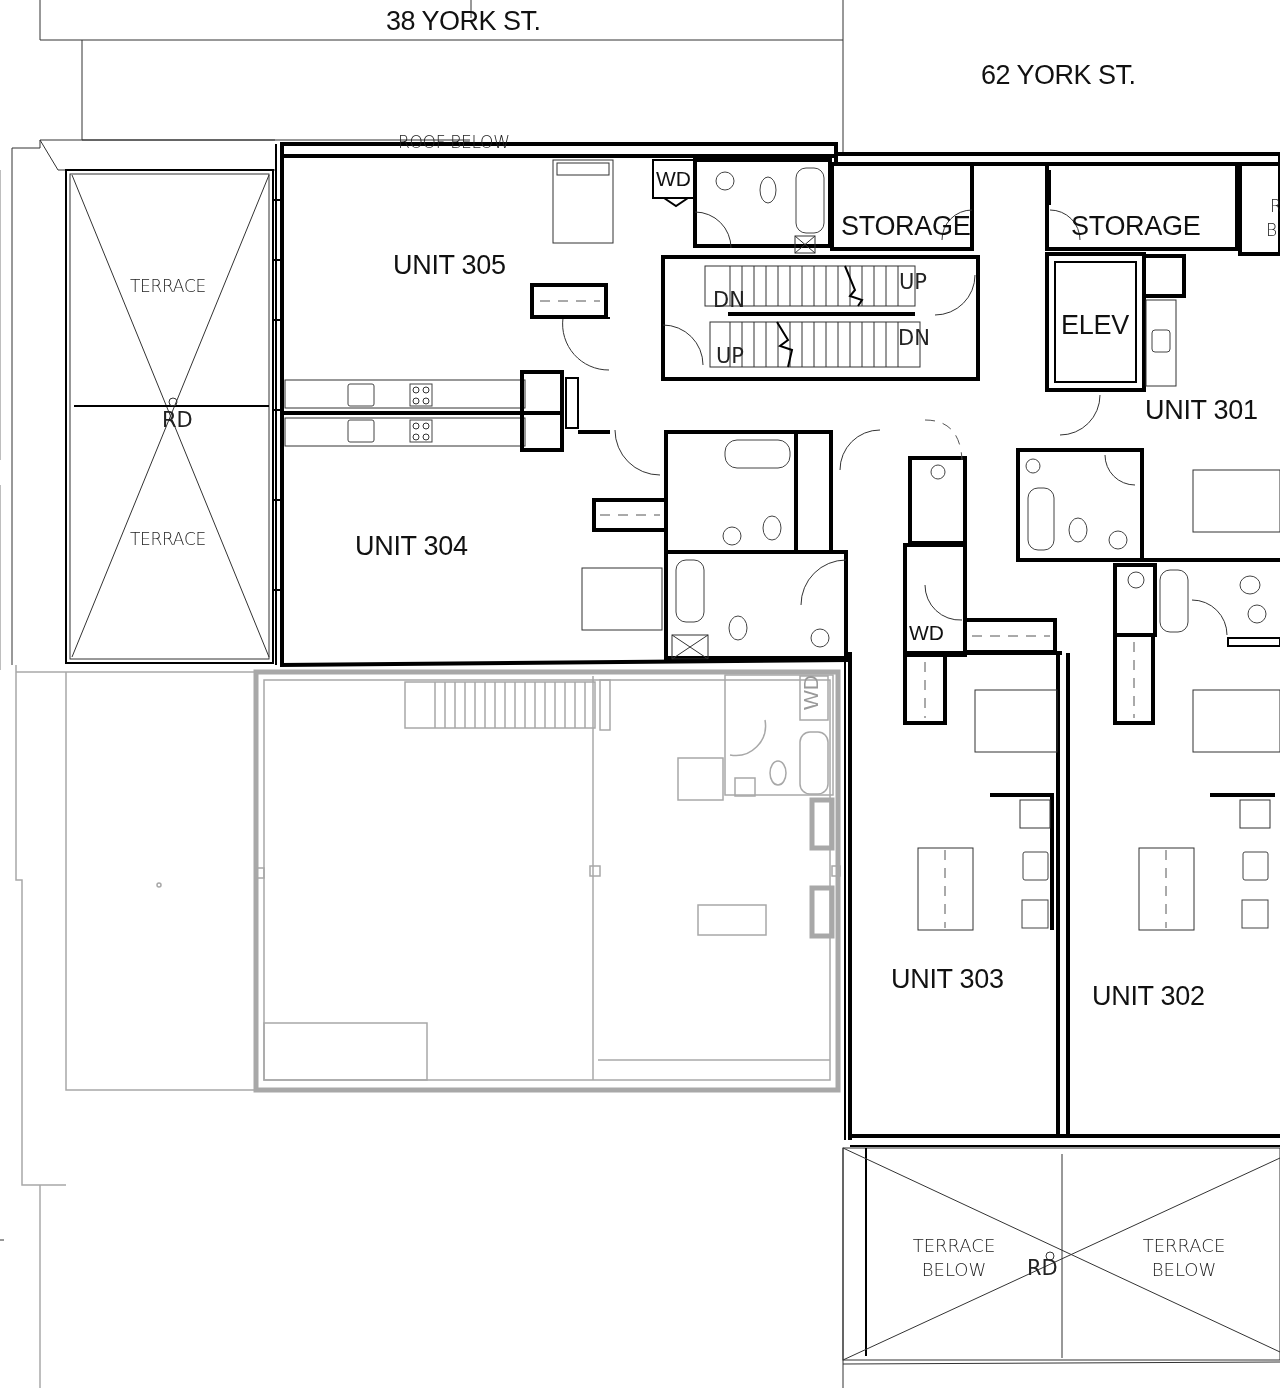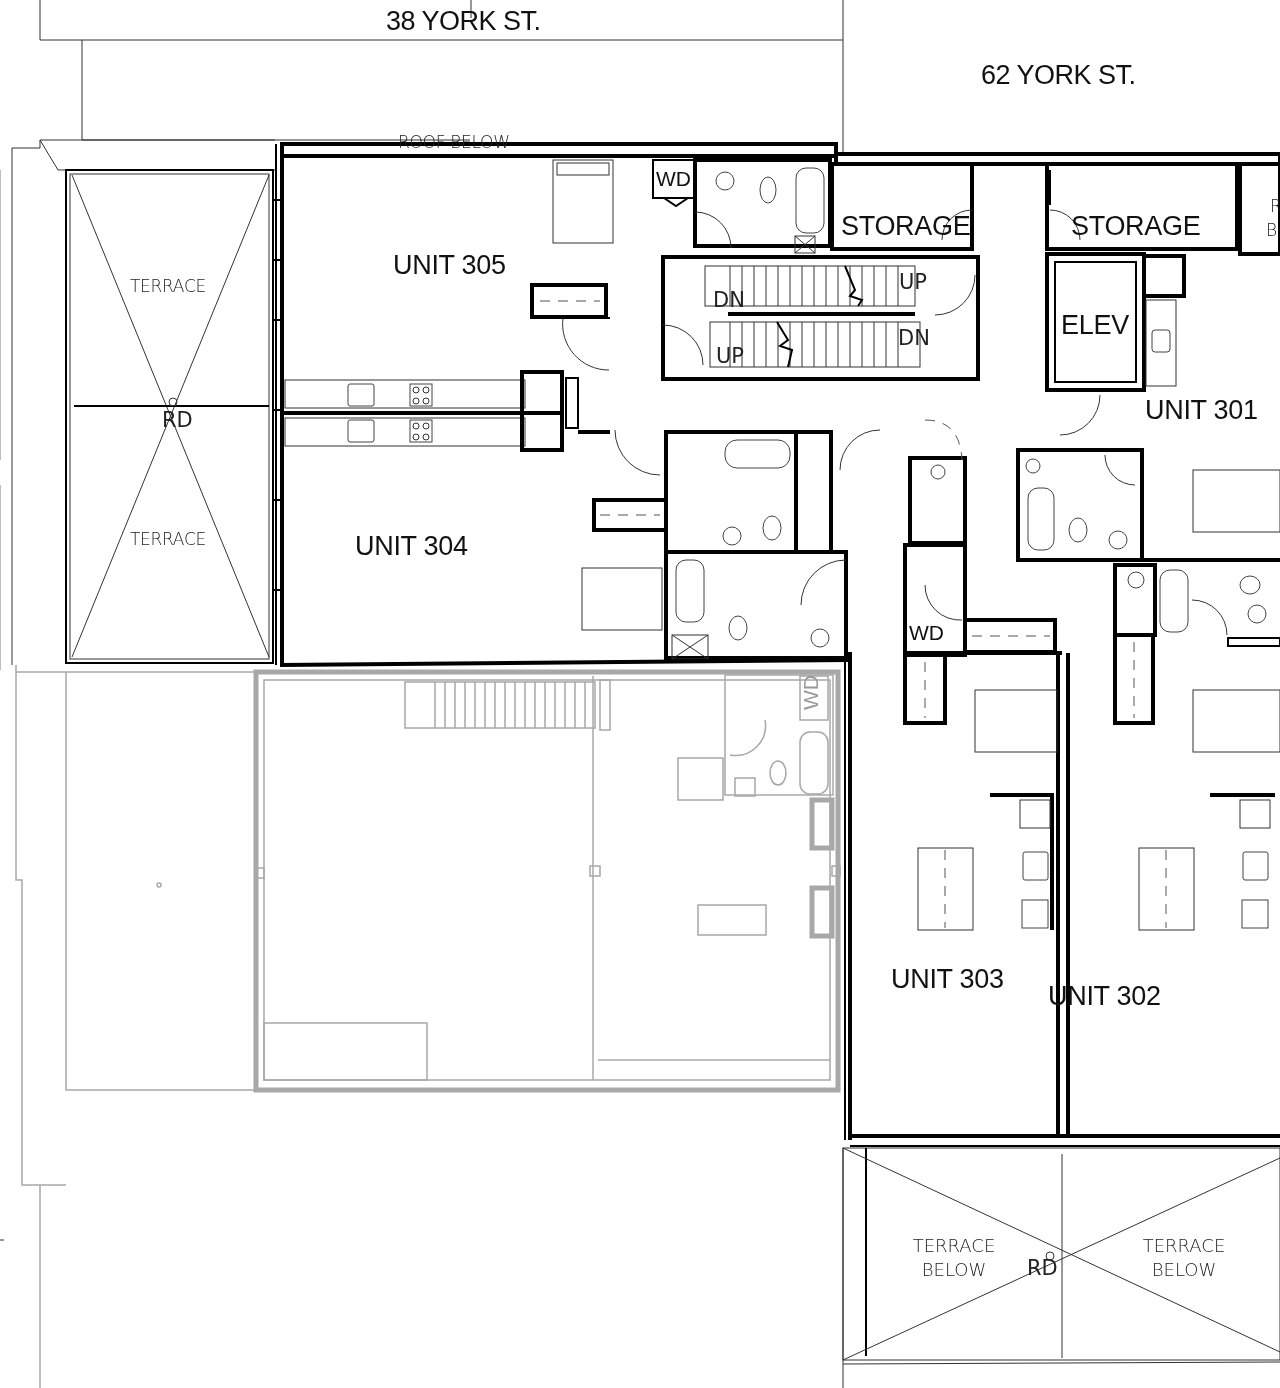--- a/index.html
+++ b/index.html
@@ -263,21 +263,21 @@
 <div class="lbl street" style="left:981px; top:62px;">62 YORK ST.</div>
 <div class="lbl note" style="left:398px; top:86px;margin-top:48px;">ROOF BELOW</div>
 
 <div class="lbl note" style="left:130px; top:278px;">TERRACE</div>
 <div class="lbl tiny" style="left:162px; top:410px;">RD</div>
 <div class="lbl note" style="left:130px; top:531px;">TERRACE</div>
 
 <div class="lbl unit" style="left:355px; top:252px;margin-left:38px;">UNIT 305</div>
 <div class="lbl unit" style="left:355px; top:533px;">UNIT 304</div>
 <div class="lbl unit" style="left:891px; top:966px;">UNIT 303</div>
-<div class="lbl unit" style="left:1048px; top:983px;">UNIT 302</div>
+<div class="lbl unit" style="left:1092px; top:983px;">UNIT 302</div>
 <div class="lbl unit" style="left:1145px; top:397px;text-align:right;">UNIT 301</div>
 
 <div class="lbl room" style="left:841px; top:213px;">STORAGE</div>
 <div class="lbl room" style="left:1071px; top:213px;">STORAGE</div>
 <div class="lbl room" style="left:1061px; top:312px;">ELEV</div>
 
 <div class="lbl tiny" style="left:713px; top:290px;">DN</div>
 <div class="lbl tiny" style="left:899px; top:272px;">UP</div>
 <div class="lbl tiny" style="left:716px; top:346px;">UP</div>
 <div class="lbl tiny" style="left:898px; top:328px;">DN</div>

